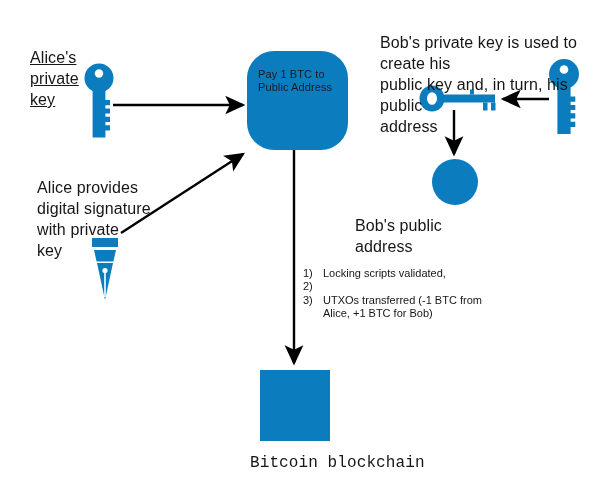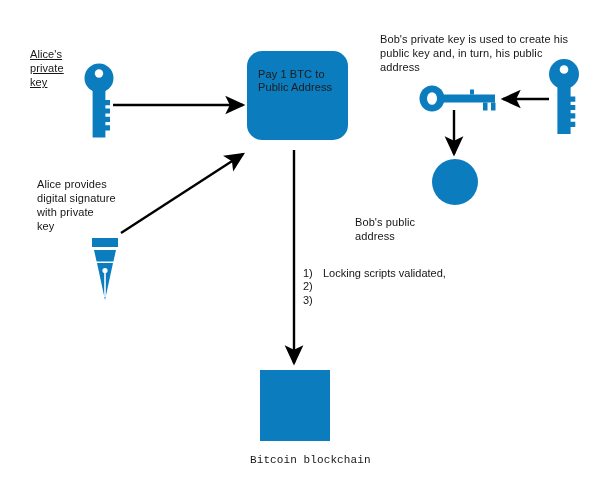--- a/index.html
+++ b/index.html
@@ -12,42 +12,42 @@
     position: relative;
     width: 600px;
     height: 478px;
     background: #ffffff;
     overflow: hidden;
     font-family: "Liberation Sans", sans-serif;
     color: #1a1a1a;
   }
   .label {
     position: absolute;
-    font-size: 11px;
-    line-height: 14px;
+    font-size: 16px;
+    line-height: 21px;
     color: #161616;
     white-space: pre-line;
     letter-spacing: 0.1px;
   }
   .svg-layer {
     position: absolute;
     left: 0;
     top: 0;
     width: 600px;
     height: 478px;
   }
   
   #tx-box {
     position: absolute;
     left: 247px;
     top: 51px;
     width: 101px;
-    height: 89px;
+    height: 99px;
     background: #0b7cbe;
-    border-radius: 15px;
+    border-radius: 27px;
   }
   #tx-box .tx-text {
     position: absolute;
     left: 11px;
     top: 17px;
     font-size: 11px;
     line-height: 13.2px;
     color: #1b1b1b;
     white-space: pre-line;
     letter-spacing: 0.1px;
@@ -176,16 +176,19 @@
   <div id="steps-list">
     <div class="step">
       <span class="step-num">1)</span>
       <span class="step-text">Locking scripts validated,</span>
     </div>
     <div class="step">
       <span class="step-num">2)</span>
     </div>
     <div class="step">
       <span class="step-num">3)</span>
+      <span class="step-text">UTXOs transferred (-1 BTC
+from Alice, +1 BTC for
+Bob)</span>
     </div>
   </div>
 
 </div>
 
 </body></html>

